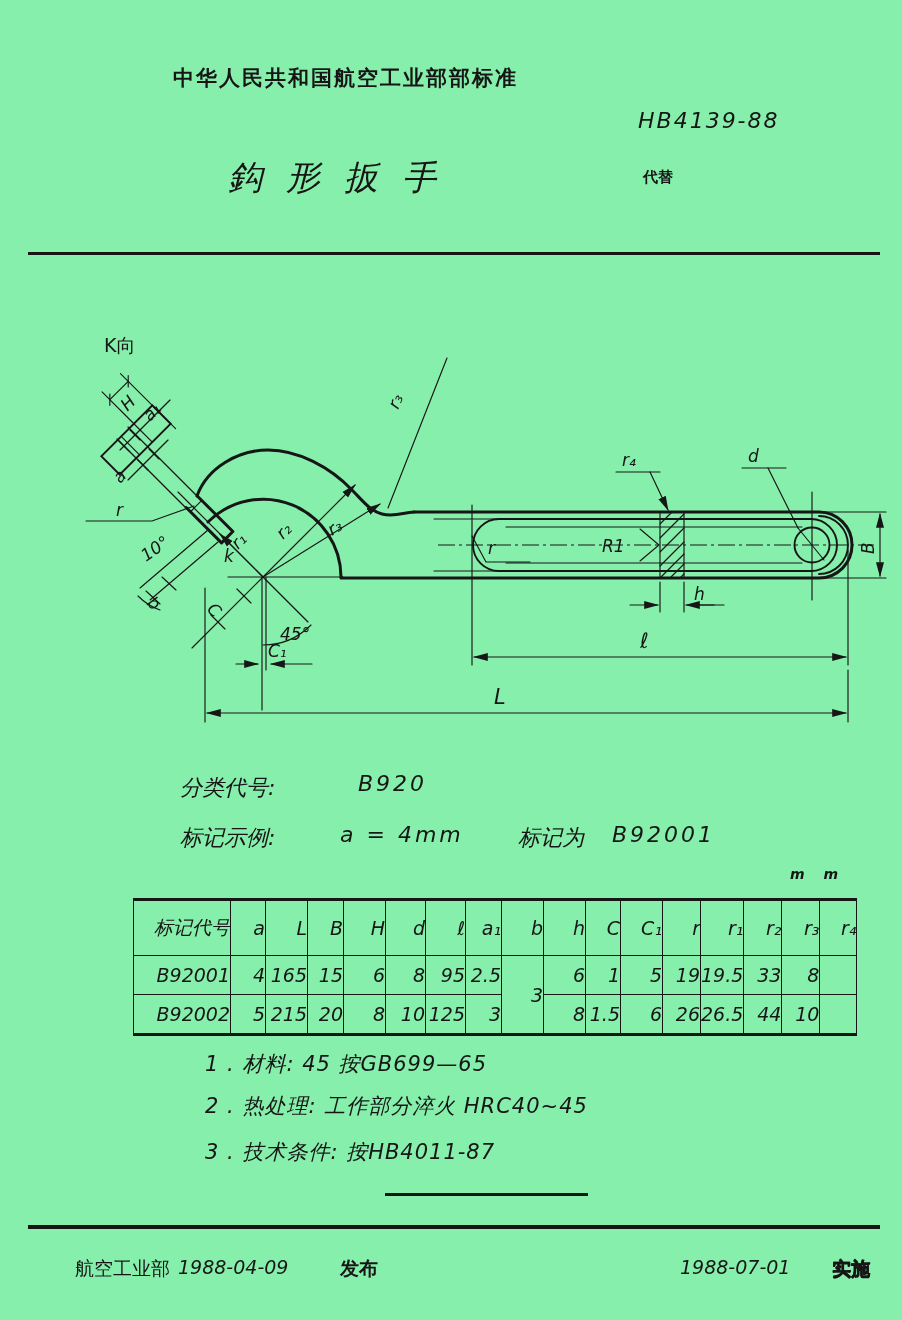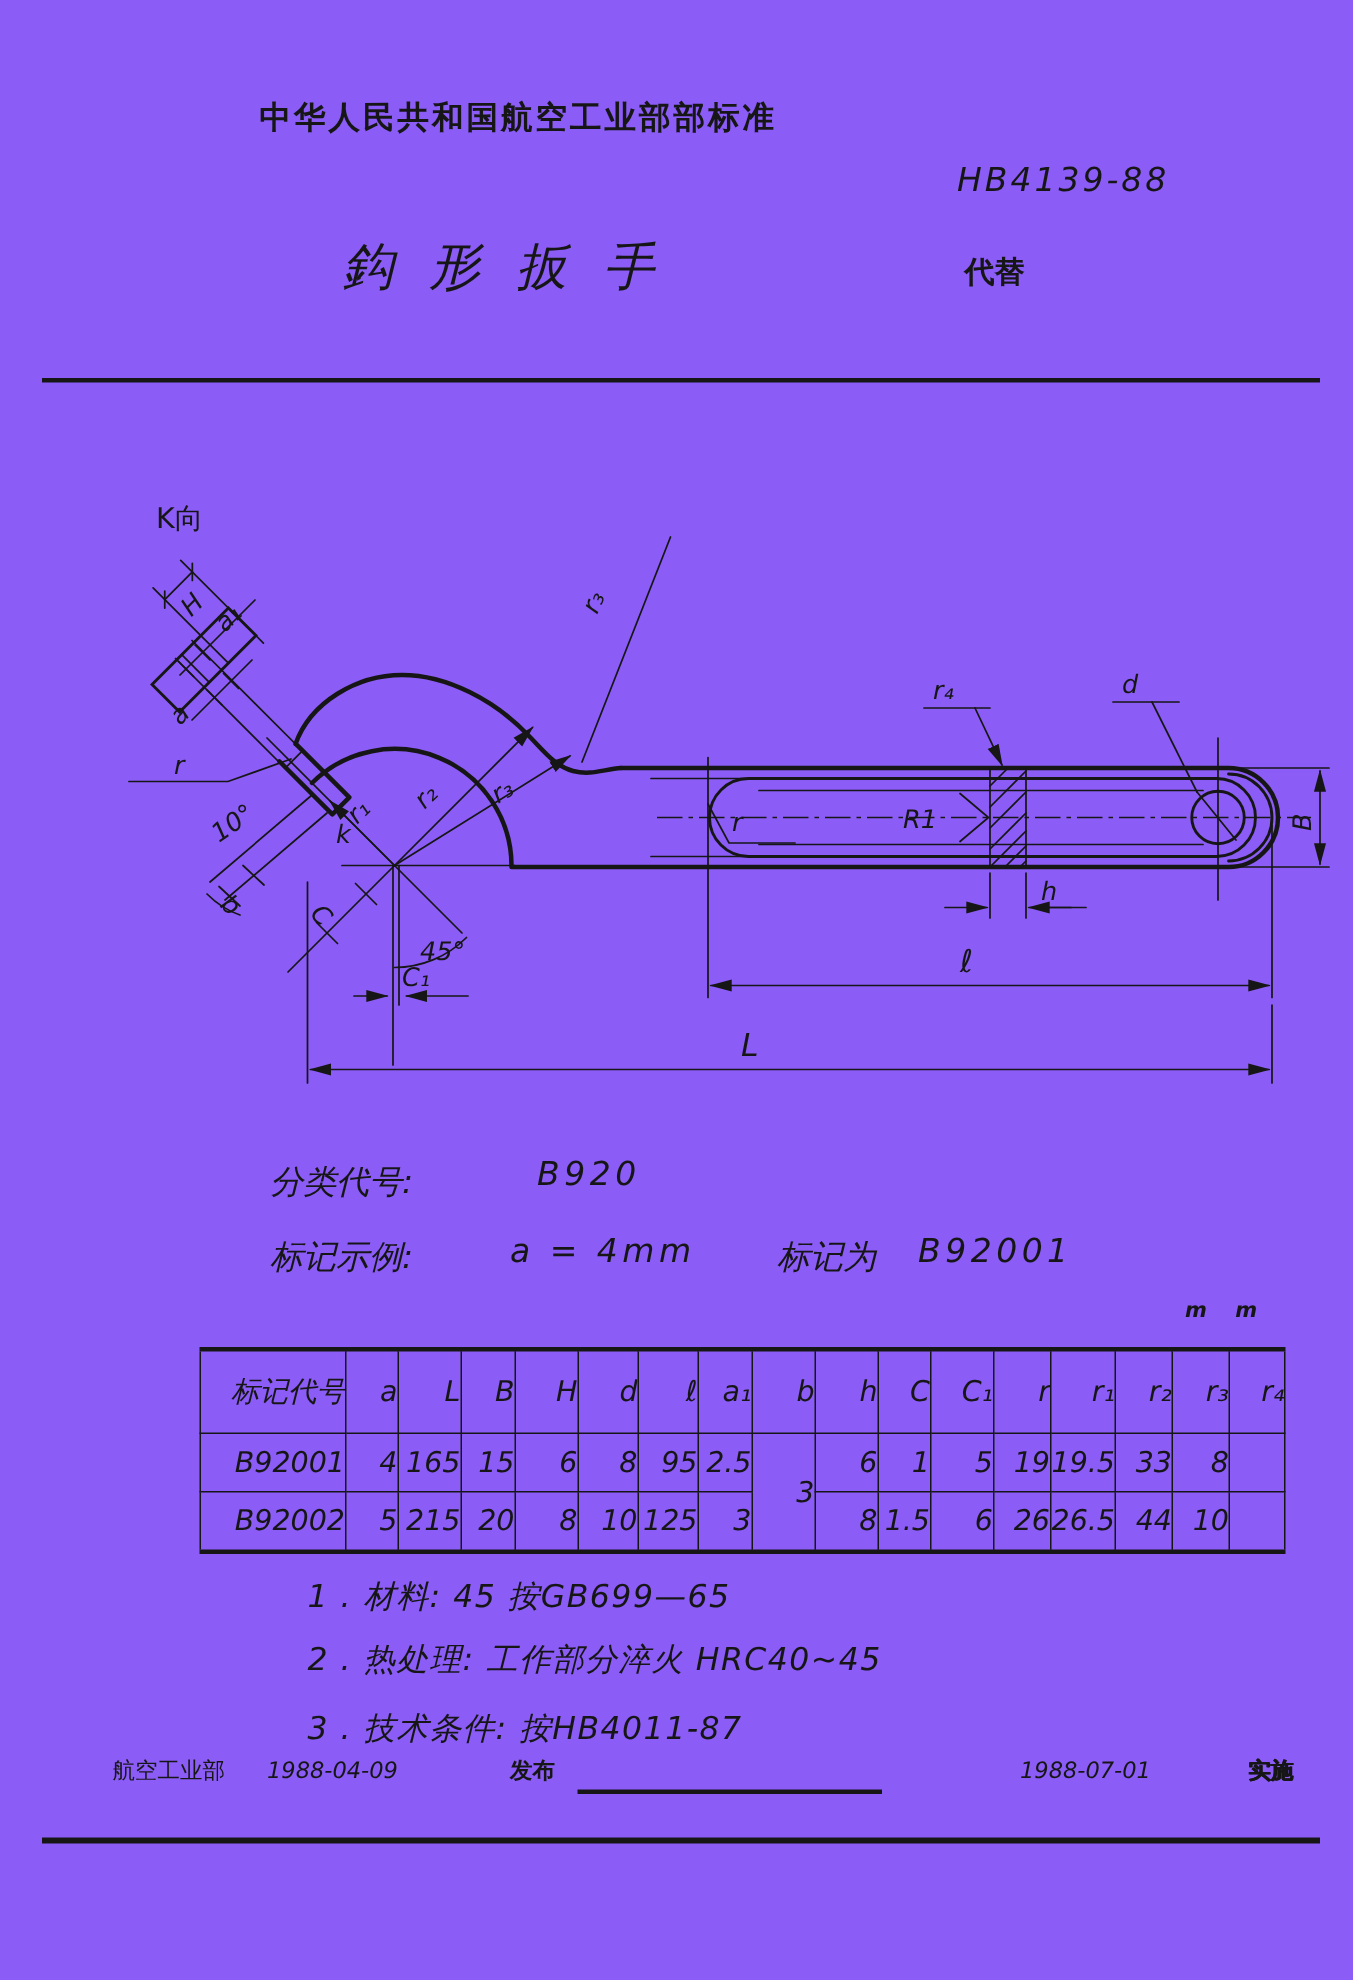--- a/index.html
+++ b/index.html
@@ -1,41 +1,41 @@
 <!DOCTYPE html>
 <html><head>
 <meta charset="utf-8">
 <style>
   html,body{margin:0;padding:0;background:#888;}
-  .page{position:relative;width:902px;height:1320px;background:#8b5cf6;margin:0 auto;
+  .page{position:relative;width:902px;height:1320px;background:#86efac;margin:0 auto;
         font-family:"DejaVu Sans",sans-serif;color:#161616;overflow:hidden;}
   .abs{position:absolute;}
   .print{font-family:"Liberation Sans",sans-serif;font-weight:bold;}
   .hw{font-family:"DejaVu Sans",sans-serif;font-style:italic;}
   .rule{position:absolute;background:#161616;}
   
   .org{left:173px;top:64px;font-size:21px;letter-spacing:2px;}
   .stdno{left:638px;top:108px;font-size:22px;letter-spacing:2px;}
   .title{left:228px;top:155px;font-size:34px;letter-spacing:24px;}
-  .replaces{left:643px;top:168px;font-size:20px;}
+  .replaces{left:643px;top:168px;font-size:15px;}
   
   .cls-label{font-size:22px;}
   .cls-val{font-size:22px;letter-spacing:3px;}
   
   table.spec{position:absolute;left:133px;top:898px;border-collapse:collapse;
     border-top:3px solid #161616;border-bottom:3px solid #161616;table-layout:fixed;}
   table.spec th,table.spec td{border:1.6px solid #161616;text-align:right;padding:0;
     font-style:italic;font-weight:normal;color:#161616;overflow:hidden;}
   table.spec th{height:54px;font-size:19px;}
   table.spec td{height:38px;font-size:19px;}
   .unit{left:790px;top:866px;font-size:14px;letter-spacing:7px;font-weight:bold;}
   
   .note{left:205px;font-size:21px;letter-spacing:1px;}
   
-  .ft{top:1171px;font-size:15px;}
+  .ft{top:1256px;font-size:19px;}
   .heavy{font-weight:900;text-shadow:0.6px 0 #161616,0 0.6px #161616;}
   
   .s3{stroke:#161616;stroke-width:3;fill:none;stroke-linejoin:round;stroke-linecap:round;}
   .s2{stroke:#161616;stroke-width:1.9;fill:none;stroke-linecap:round;}
   .s1{stroke:#161616;stroke-width:1.15;fill:none;stroke-linecap:round;}
   .cl{stroke:#161616;stroke-width:1.1;fill:none;stroke-dasharray:17 4 3 4;}
   text.t{font:italic 17px "DejaVu Sans",sans-serif;fill:#161616;}
   text.tb{font:italic 21px "DejaVu Sans",sans-serif;fill:#161616;}
   text.tc{font:19px "DejaVu Sans",sans-serif;fill:#161616;}
 </style>

